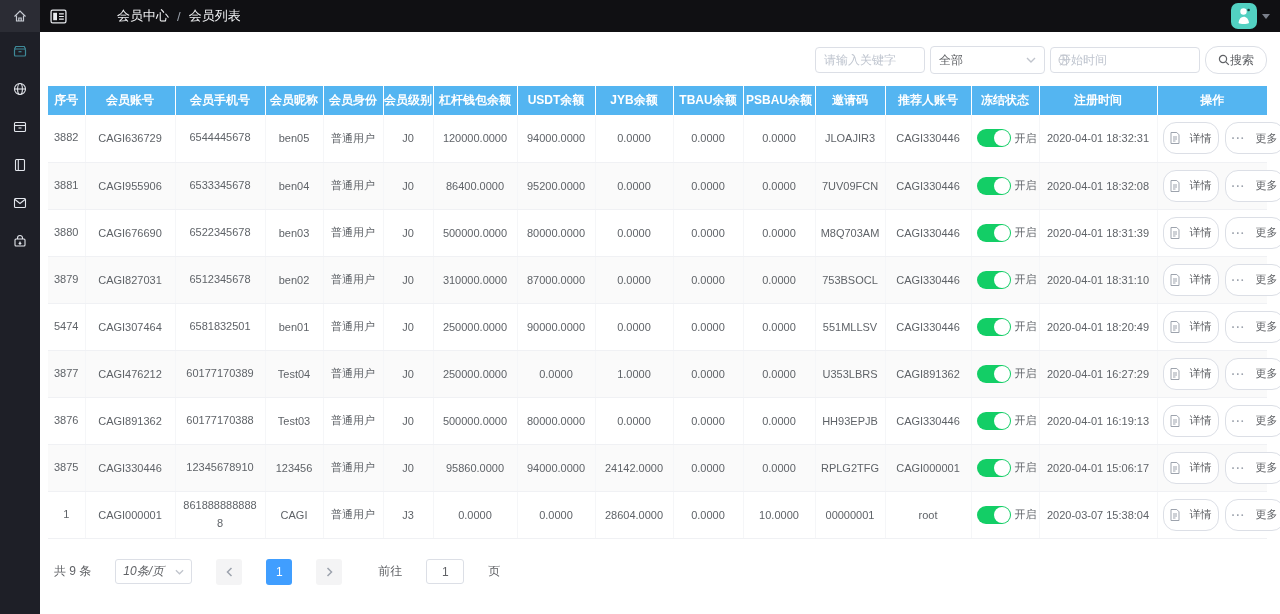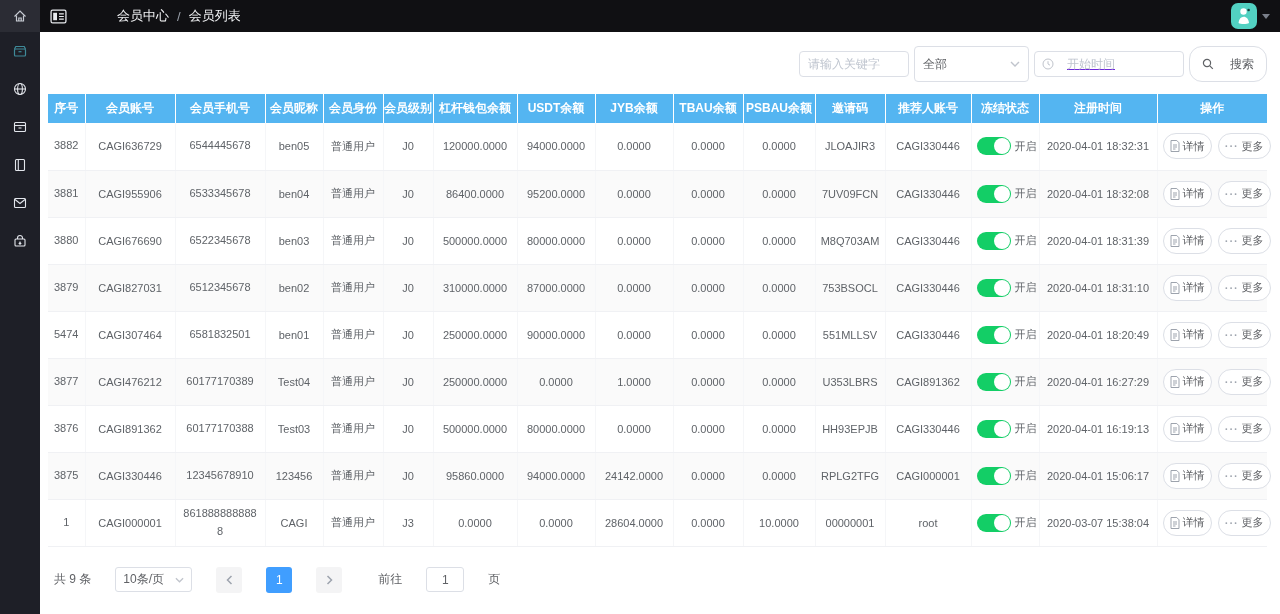--- a/index.html
+++ b/index.html
@@ -19,57 +19,57 @@
   .crumb-sep { color:#9aa0aa; }
   .topbar-right { margin-left:auto; display:flex; align-items:center; gap:5px; cursor:pointer; }
 
   
   .content { position:absolute; left:40px; top:32px; width:1240px; bottom:0; background:#fff; }
 
   .filter-bar { display:flex; justify-content:flex-end; align-items:center; gap:5px; margin:14px 13px 0 0; }
   .f-input { height:26px; border:1px solid #dcdfe6; border-radius:4px; font-size:12px; color:#6d28d9;
     padding:0 8px; outline:none; font-family:inherit; }
   .f-input::placeholder { color:#bfc5cf; }
-  .f-select { height:36px; border:1px solid #dcdfe6; border-radius:4px; font-size:12px;
+  .f-select { height:28px; border:1px solid #dcdfe6; border-radius:4px; font-size:12px;
     display:flex; align-items:center; justify-content:space-between; padding:0 8px; cursor:pointer; background:#fff; }
   .f-select .val { color:#606266; }
   .f-select .ph { color:#bfc5cf; }
   .date-wrap { position:relative; }
   .date-wrap svg { position:absolute; left:8px; top:7px; }
-  .date-wrap input { padding-left:32px; width:100%;text-decoration:underline; }
-  .search-btn { height:36px; border:1px solid #dcdfe6; border-radius:13px; background:#fff; color:#606266;
-    font-size:12px; display:flex; align-items:center; gap:16px; padding:0 12px; cursor:pointer; font-family:inherit; }
+  .date-wrap input { padding-left:8px; width:100%; }
+  .search-btn { height:28px; border:1px solid #dcdfe6; border-radius:13px; background:#fff; color:#606266;
+    font-size:12px; display:flex; align-items:center; gap:0; padding:0 12px; cursor:pointer; font-family:inherit; }
 
   
   table.member-table { border-collapse:collapse; table-layout:fixed; width:1219px; margin:12px 13px 0 8px; }
   .member-table thead th { background:#54b5f1; color:#fff; font-weight:bold; font-size:12px; height:29px;
     border-right:1px solid rgba(255,255,255,.55); overflow:hidden; }
   .member-table thead th:last-child { border-right:none; }
   .member-table tbody td { height:47px; text-align:center; vertical-align:middle; color:#5f6368; font-size:11px;
     border-bottom:1px solid #f0f1f4; border-right:1px solid #f5f6f8; padding:0 5px; white-space:nowrap; }
   .member-table tbody td:last-child { border-right:none; }
   .member-table tbody tr:nth-child(even) { background:#fafafa; }
   .member-table td.wrapcell { white-space:normal; word-break:break-all; line-height:1.6; }
 
   .switch { width:34px; height:18px; border-radius:9px; background:#13ce66; display:inline-block;
     position:relative; vertical-align:middle; cursor:pointer; }
   .switch::after { content:''; position:absolute; right:1px; top:1px; width:16px; height:16px;
     background:#fff; border-radius:50%; }
   .switch-label { margin-left:4px; vertical-align:middle; }
 
-  .pill { display:inline-flex; align-items:center; gap:3px; height:26px; padding:0 6px;
+  .pill { display:inline-flex; align-items:center; gap:10px; height:32px; padding:0 6px;
     border:1px solid #dcdfe6; border-radius:13px; background:#fff; color:#606266; font-size:11px;
-    cursor:pointer; font-family:Liberation Serif, serif; vertical-align:middle; }
+    cursor:pointer; font-family:Liberation Sans, sans-serif; vertical-align:middle; }
   .pill + .pill { margin-left:6px; }
   .dots { color:#9da3ad; letter-spacing:1px; font-weight:bold; }
 
   
   .pagination { display:flex; align-items:center; gap:24px; margin:20px 0 0 14px; font-size:12px; color:#606266; }
   .pg-select { width:77px; height:25px; border:1px solid #dcdfe6; border-radius:3px; display:flex;
-    align-items:center; justify-content:space-between; padding:0 7px; color:#606266; cursor:pointer; }
+    align-items:center; justify-content:space-between; padding:0 7px; color:#606266; cursor:pointer;font-style:italic; }
   .pg-btn { width:26px; height:26px; border-radius:3px; background:#f4f4f5; display:flex;
     align-items:center; justify-content:center; cursor:pointer; border:none; }
   .pg-btn.active { background:#409eff; color:#fff; font-size:12px; }
   .goto-input { width:38px; height:25px; border:1px solid #dcdfe6; border-radius:3px; text-align:center;
     font-size:12px; color:#606266; outline:none; font-family:inherit; }
 </style>
 </head>
 <body>
 
 <div class="sidebar">

